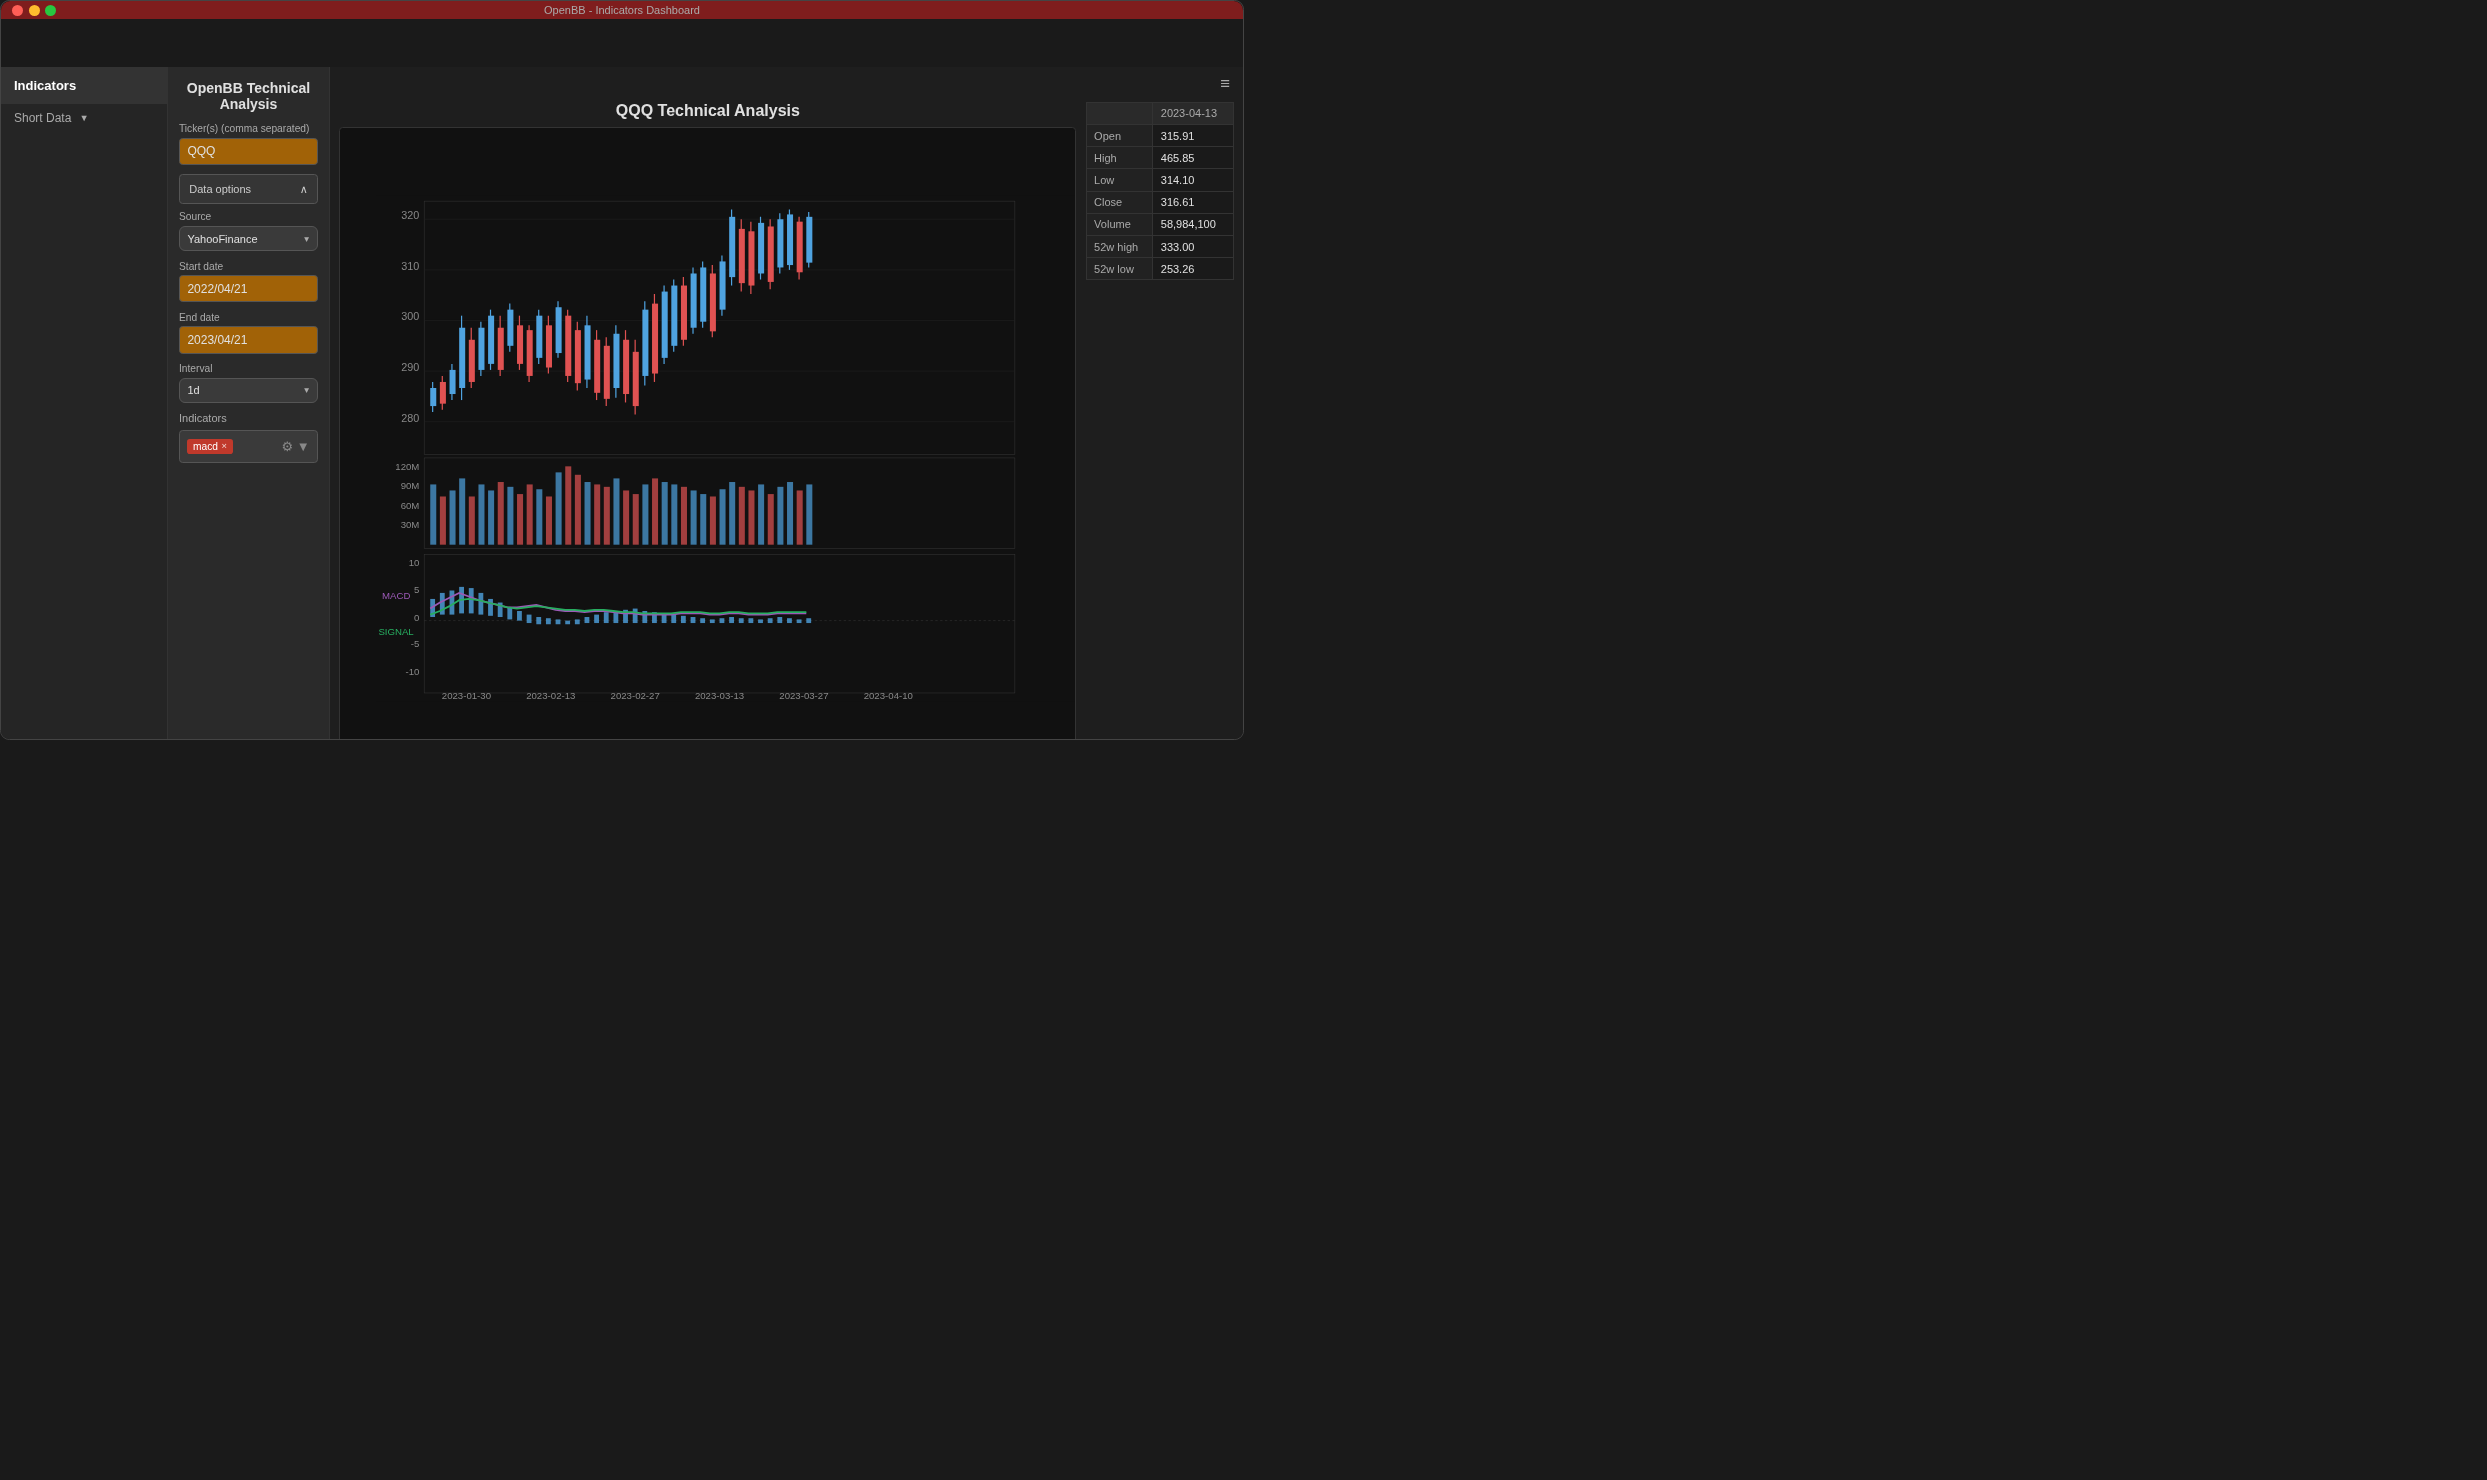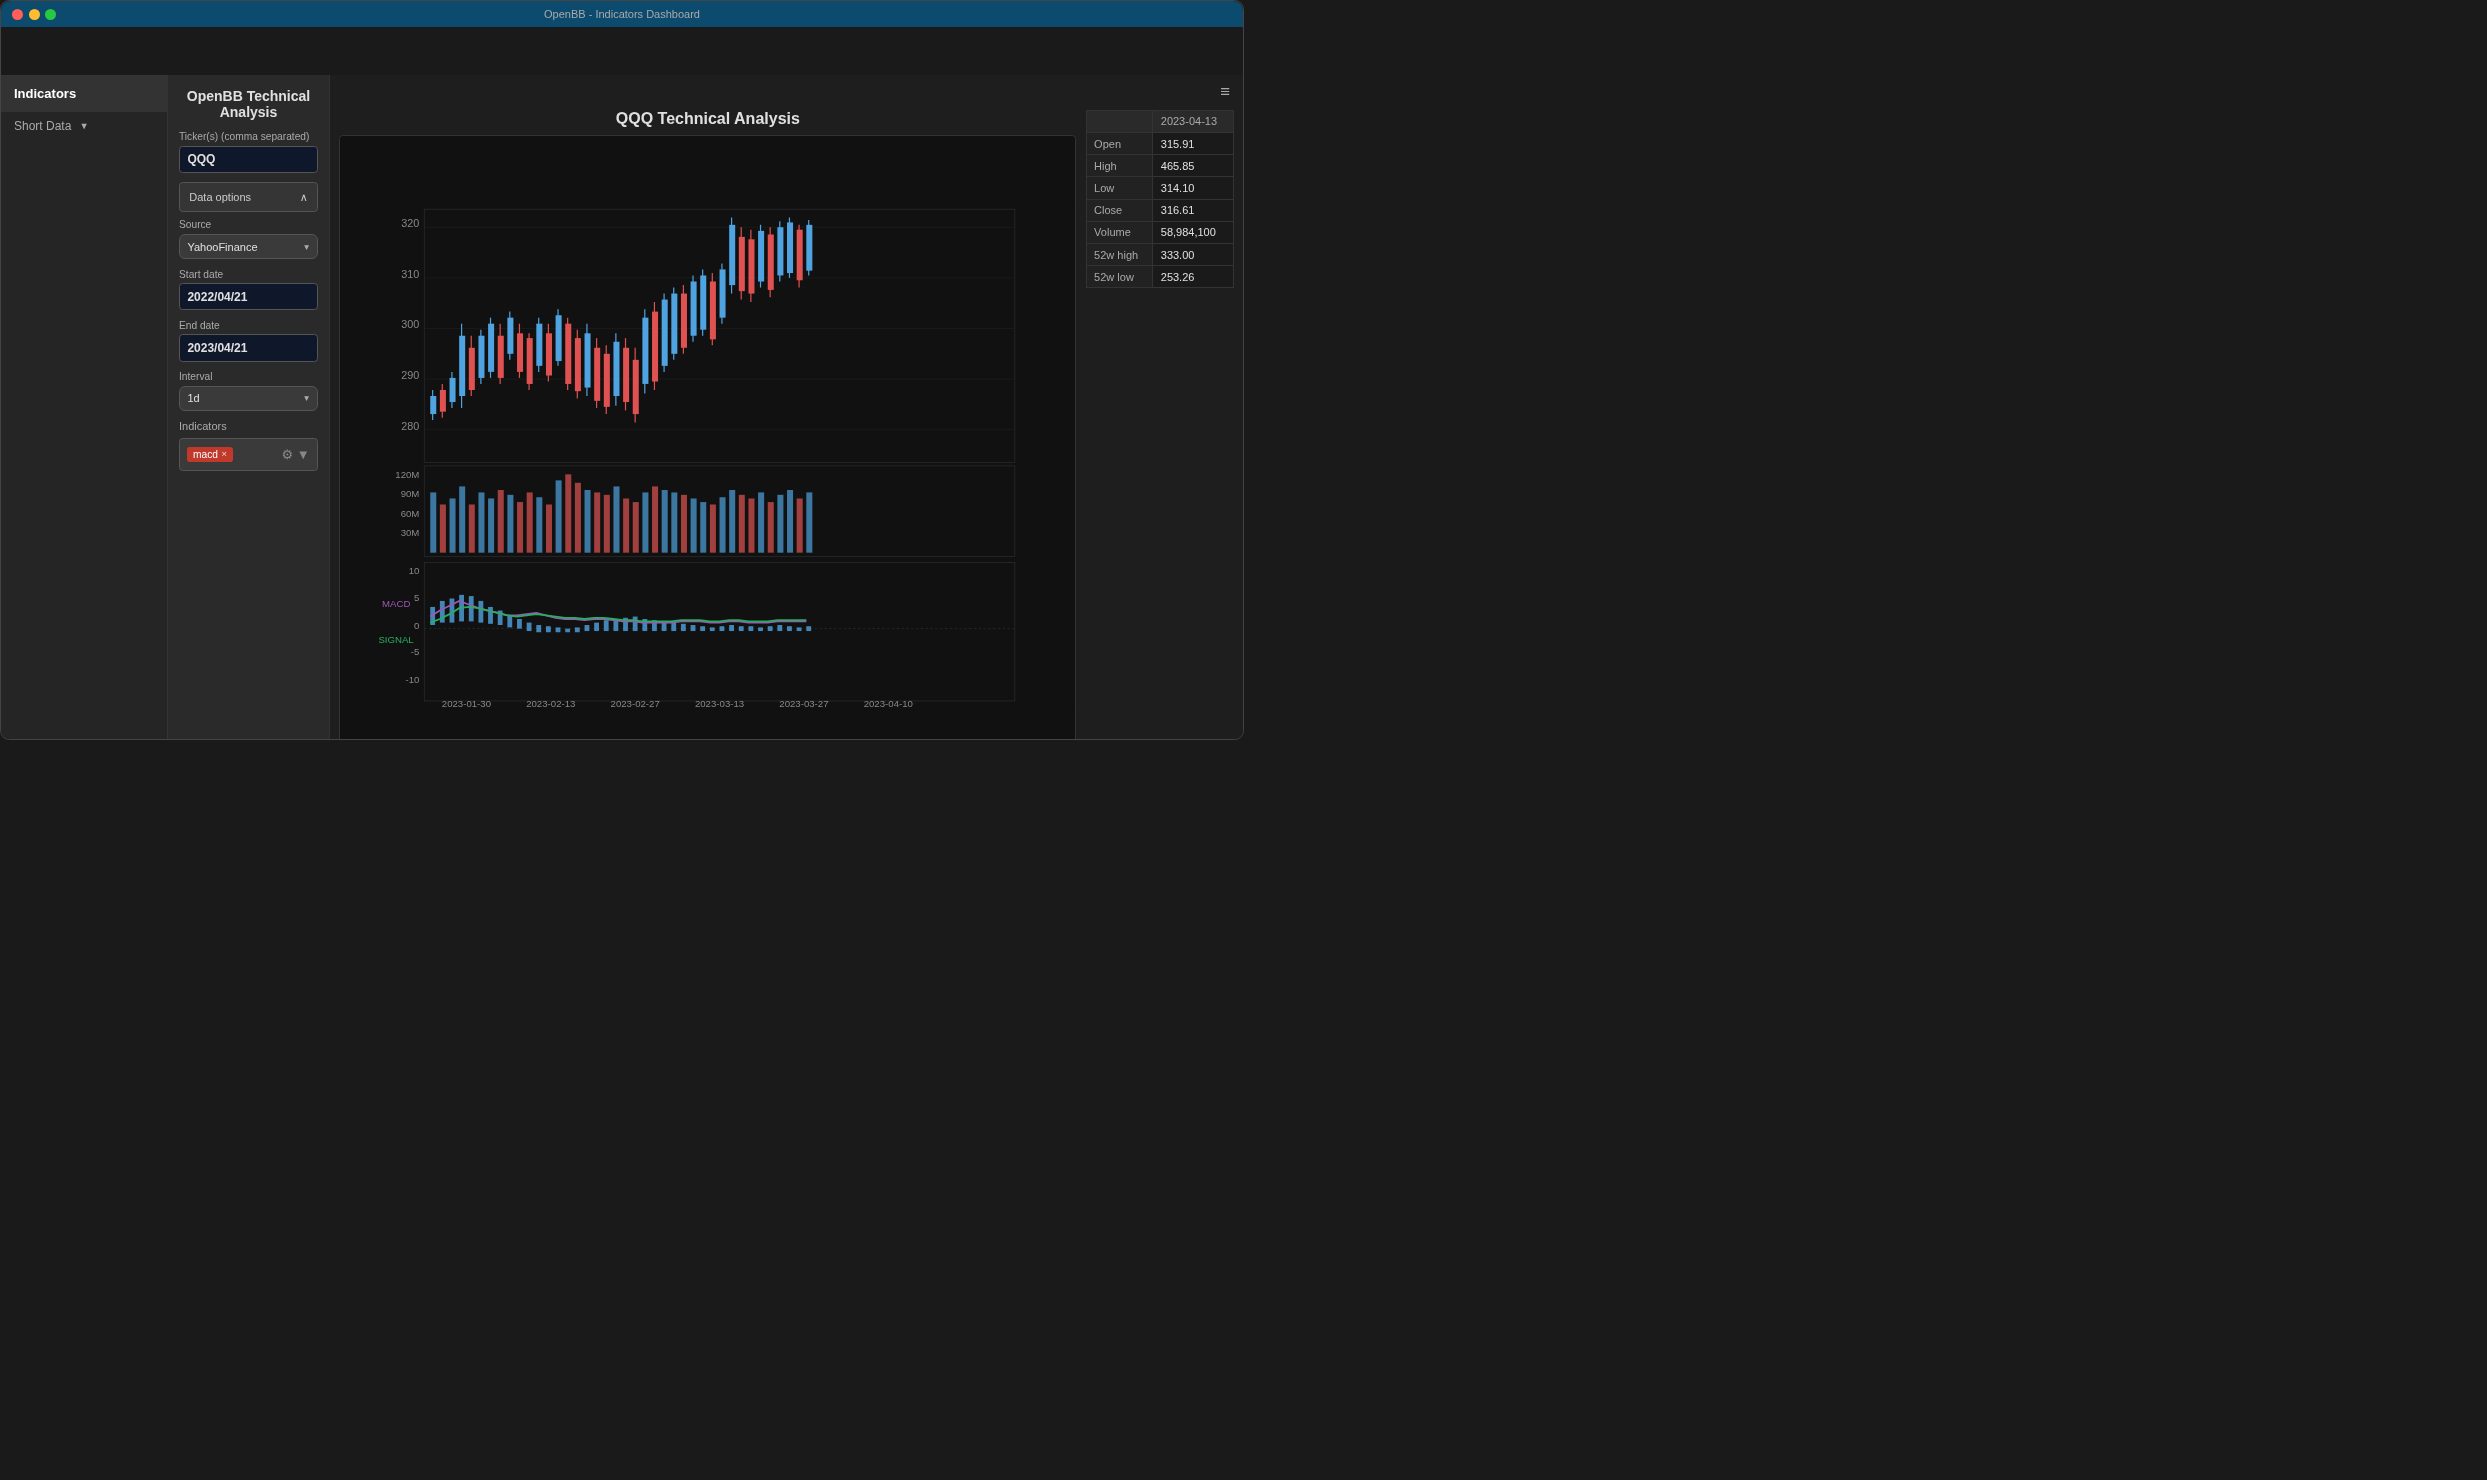--- a/index.html
+++ b/index.html
@@ -7,22 +7,22 @@
       background: #1a1a1a;
       font-family: -apple-system, BlinkMacSystemFont, 'Segoe UI', sans-serif;
       color: #ccc;
       width: 1244px;
       height: 740px;
       overflow: hidden;
       border-radius: 9.3px;
       border: 0.9px solid #444;
     }
     .title-bar {
-      background: #0c4a6e;
-      height: 26px;
+      background: #7f1d1d;
+      height: 18px;
       display: flex;
       align-items: center;
       justify-content: center;
       position: relative;
       border-radius: 9.3px 9.3px 0 0;
     }
     .title-bar-buttons {
       position: absolute;
       left: 11px;
       display: flex;
@@ -84,28 +84,27 @@
       text-align: center;
       margin-bottom: 11px;
     }
     .field-label {
       font-size: 10.2px;
       color: #aaa;
       margin-bottom: 3.7px;
     }
     .text-input {
       width: 100%;
-      background: #0f172a;
+      background: #a16207;
       border: 0.9px solid #555;
       border-radius: 3.7px;
       padding: 5.6px 7.4px;
       font-size: 12px;
       color: #e0e0e0;
       margin-bottom: 9.3px;
-      font-weight: bold;
     }
     .data-options-header {
       background: #353535;
       border: 0.9px solid #555;
       border-radius: 3.7px;
       padding: 7.4px 9.3px;
       display: flex;
       justify-content: space-between;
       align-items: center;
       margin-bottom: 7.4px;

